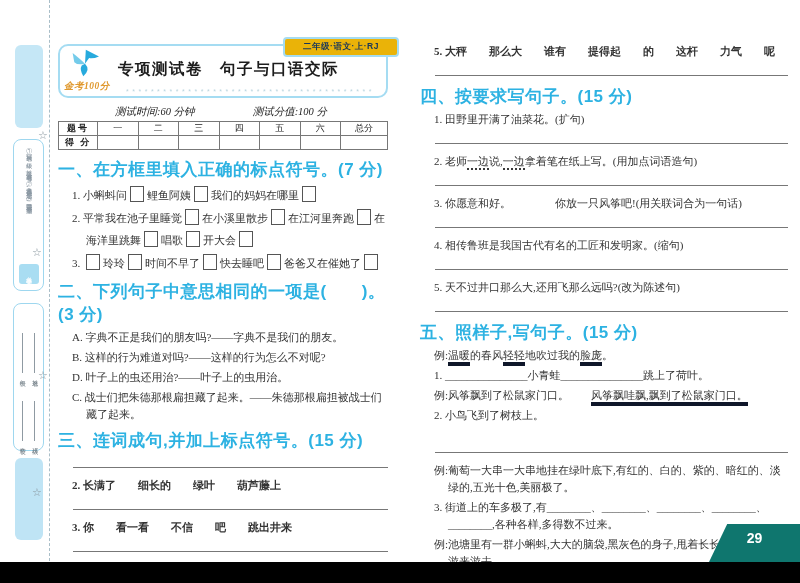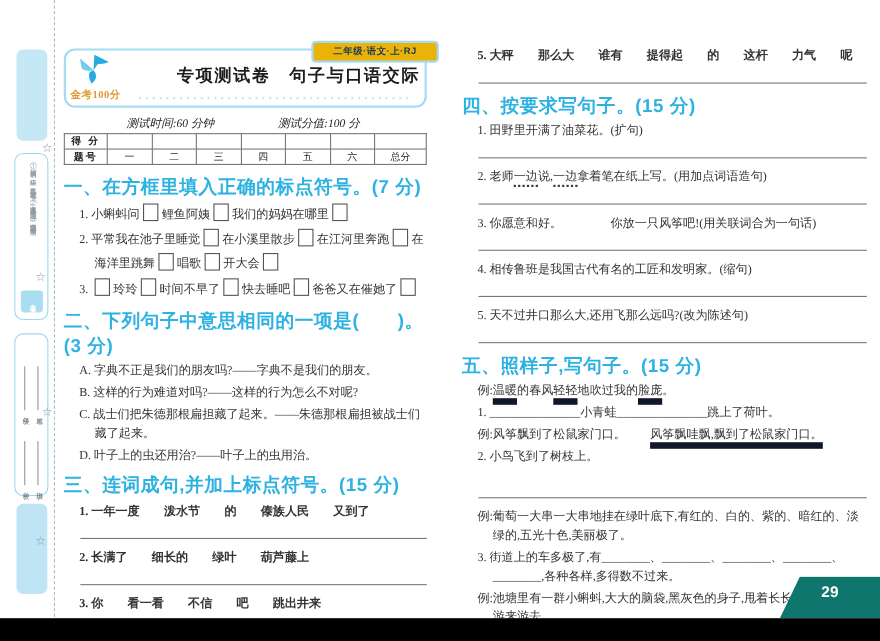--- a/index.html
+++ b/index.html
@@ -27,24 +27,24 @@
   .flabel{writing-mode:vertical-rl;font-size:6px;color:#6b7880;letter-spacing:1px;}
   
   .page-left{position:absolute;left:56px;top:0;width:338px;height:562px;}
   .page-right{position:absolute;left:420px;top:0;width:372px;height:562px;}
   
   .hbox{position:absolute;left:2px;top:44px;width:330px;height:54px;box-sizing:border-box;
       border:2px solid #a5dcf2;border-radius:10px;background:#fff;}
   .badge{position:absolute;left:227px;top:37px;width:112px;height:16px;background:#eab308;z-index:3;
       border:2px solid #a5dcf2;border-radius:4px;display:flex;align-items:center;justify-content:center;
       font-family:"Liberation Sans",sans-serif;font-weight:bold;font-size:8.5px;color:#16365c;letter-spacing:0.5px;}
-  .paper-title{position:absolute;left:58px;right:4px;top:13px;text-align:right;
+  .paper-title{position:absolute;left:58px;right:4px;top:13px;text-align:left;
       font-family:"Liberation Sans",sans-serif;font-weight:bold;font-size:15.5px;color:#1d1d1d;letter-spacing:1.5px;}
   .logo{position:absolute;left:8px;top:3px;width:34px;height:28px;}
-  .brand{position:absolute;left:4px;bottom:3px;font-weight:bold;font-size:9.5px;
+  .brand{position:absolute;left:4px;bottom:3px;font-style:italic;font-weight:bold;font-size:9.5px;
       color:#e0992f;letter-spacing:0.5px;}
   .stars-row{position:absolute;left:66px;right:5px;bottom:1px;overflow:hidden;white-space:nowrap;
       color:#bad4de;font-size:7px;letter-spacing:3.5px;font-family:"Liberation Sans",sans-serif;}
   .info-line{position:absolute;left:0;top:105px;width:330px;display:flex;justify-content:center;gap:58px;
       font-style:italic;font-size:10.5px;color:#222;text-align:right;}
   table.score{position:absolute;left:2px;top:121px;width:330px;border-collapse:collapse;
       font-size:9px;color:#222;}
   table.score td{border:1px solid #777;height:13px;text-align:center;padding:0;}
   td.lab{font-weight:bold;letter-spacing:2px;}
   
@@ -54,21 +54,21 @@
   .blk.title{font-family:"Liberation Sans",sans-serif;font-weight:bold;font-size:17px;
       color:#2db2e2;margin:6px 0 3px;letter-spacing:0.5px;}
   .blk.q,.blk.ex{font-size:11px;line-height:17px;color:#333;margin-left:14px;
       padding-left:14px;text-indent:-14px;margin-top:3px;}
   .blk.boxed{line-height:22px;margin-top:1px;}
   .blk.sp{margin-top:5px;font-weight:bold;}
   .blk.line{height:7px;border-bottom:1px solid #777;margin:8px 2px 9px 15px;}
   .blk.line.gap{margin-top:21px;}
   .pbox{display:inline-block;width:12px;height:14px;border:1px solid #555;background:#fff;
       margin:0 3px;vertical-align:-3px;text-indent:0;}
-  .u{border-bottom:6px solid #0f172a;padding-bottom:0.5px;}
+  .u{border-bottom:4px solid #0f172a;padding-bottom:0.5px;}
   .dots{border-bottom:2px dotted #3a3a3a;padding-bottom:0.5px;}
   
   .page-tab{position:absolute;left:709px;top:524px;width:91px;height:38px;background:#0f766e;
       clip-path:polygon(20% 0,100% 0,100% 100%,0 100%);
       display:flex;align-items:flex-start;justify-content:center;padding-top:6px;box-sizing:border-box;
       font-family:"Liberation Sans",sans-serif;font-weight:bold;font-size:14px;color:#fff;}
 </style>
 </head>
 <body>
 
@@ -115,53 +115,52 @@
     <div class="brand">金考100分</div>
     <div class="stars-row">****************************************</div>
   </div>
   <div class="info-line">
     <span>测试时间:60 分钟</span>
     <span>测试分值:100 分</span>
   </div>
   <table class="score" id="score-table">
       <tbody>
         <tr>
-          <td class="lab">得 分</td>
-          <td></td>
-          <td></td>
-          <td></td>
-          <td></td>
-          <td></td>
-          <td></td>
-          <td></td>
-        </tr>
-        <tr>
           <td class="lab" style="width: 38px;">题号</td>
           <td class="">一</td>
           <td class="">二</td>
           <td class="">三</td>
           <td class="">四</td>
           <td class="">五</td>
           <td class="">六</td>
           <td class="" style="width: 46px;">总分</td>
+        </tr>
+        <tr>
+          <td class="lab">得 分</td>
+          <td></td>
+          <td></td>
+          <td></td>
+          <td></td>
+          <td></td>
+          <td></td>
+          <td></td>
         </tr>
       </tbody>
     </table>
   <div class="blocks-l" id="left-blocks">
       <div class="blk title">一、在方框里填入正确的标点符号。(7 分)</div>
       <div class="blk q boxed">1. 小蝌蚪问<span class="pbox"></span>鲤鱼阿姨<span class="pbox"></span>我们的妈妈在哪里<span class="pbox"></span></div>
       <div class="blk q boxed">2. 平常我在池子里睡觉<span class="pbox"></span>在小溪里散步<span class="pbox"></span>在江河里奔跑<span class="pbox"></span>在海洋里跳舞<span class="pbox"></span>唱歌<span class="pbox"></span>开大会<span class="pbox"></span></div>
       <div class="blk q boxed">3. <span class="pbox"></span>玲玲<span class="pbox"></span>时间不早了<span class="pbox"></span>快去睡吧<span class="pbox"></span>爸爸又在催她了<span class="pbox"></span></div>
       <div class="blk title">二、下列句子中意思相同的一项是(　　)。(3 分)</div>
       <div class="blk q">A. 字典不正是我们的朋友吗?——字典不是我们的朋友。</div>
       <div class="blk q">B. 这样的行为难道对吗?——这样的行为怎么不对呢?</div>
+      <div class="blk q">D. 叶子上的虫还用治?——叶子上的虫用治。</div>
       <div class="blk q">C. 战士们把朱德那根扁担藏了起来。——朱德那根扁担被战士们藏了起来。</div>
-      <div class="blk q">D. 叶子上的虫还用治?——叶子上的虫用治。</div>
       <div class="blk title">三、连词成句,并加上标点符号。(15 分)</div>
-      <div class="blk q sp">1. 一年一度　　泼水节　　的　　傣族人民　　又到了</div>
       <div class="blk line"></div>
       <div class="blk q sp">2. 长满了　　细长的　　绿叶　　葫芦藤上</div>
       <div class="blk line"></div>
       <div class="blk q sp">3. 你　　看一看　　不信　　吧　　跳出井来</div>
       <div class="blk line"></div>
       <div class="blk q sp">4. 安徽省　风景区　在　中外闻名　的　我国　南部　黄山</div>
       <div class="blk line"></div>
     </div>
 </div>
 

